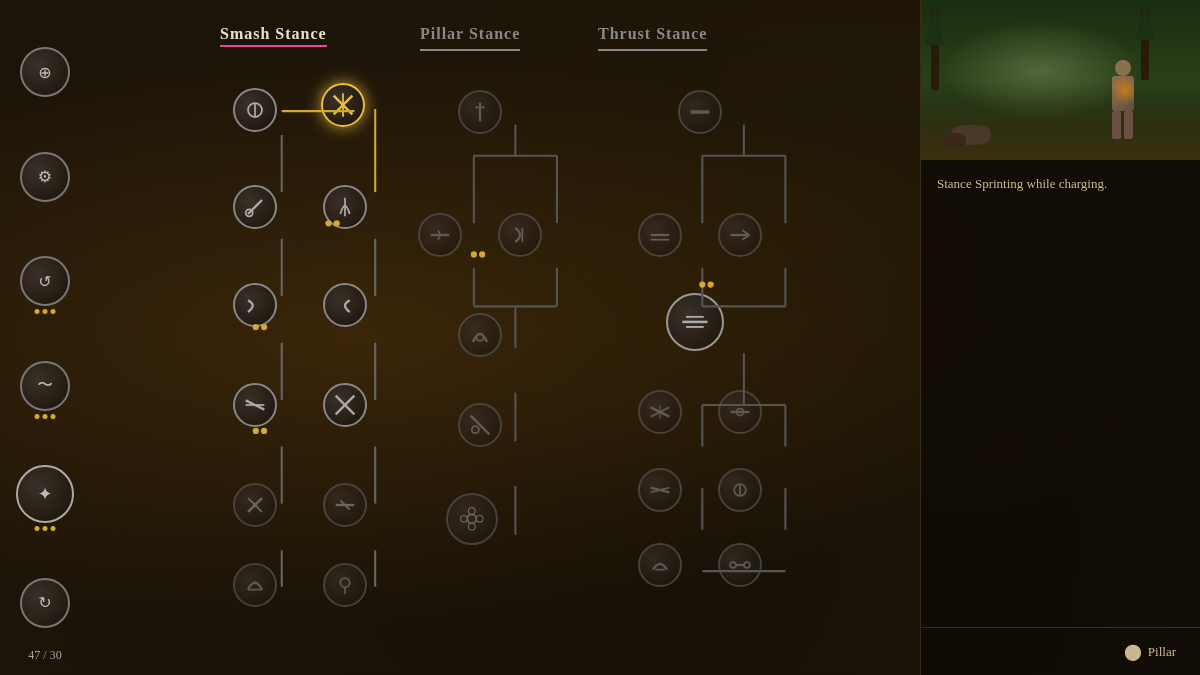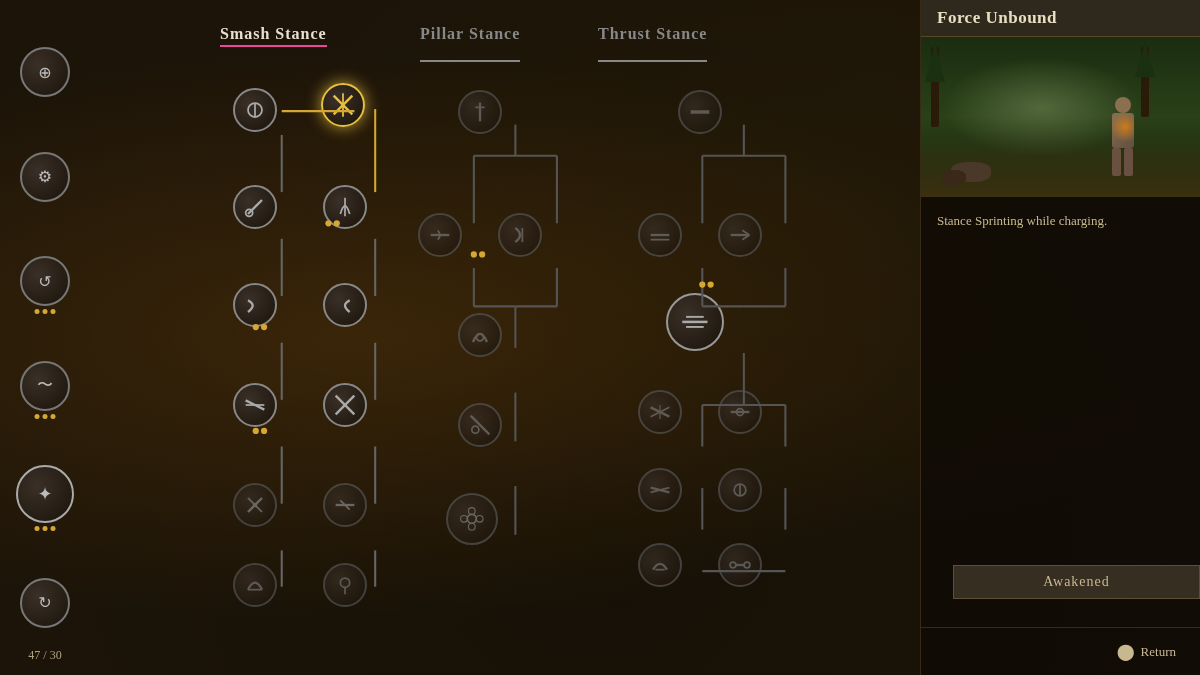--- a/index.html
+++ b/index.html
@@ -110,21 +110,21 @@
     }
 
     .stance-label.active-stance {
       border-bottom: 2px solid #ec4899;
       padding-bottom: 2px;
     }
 
     .stance-label.inactive-stance {
       color: #888;
       border-bottom: 2px solid #888;
-      padding-bottom: 17px;
+      padding-bottom: 6px;
     }
 
     
     .connections-svg {
       position: absolute;
       top: 0;
       left: 0;
       width: 100%;
       height: 100%;
       z-index: 1;
@@ -544,23 +544,20 @@
           <line x1="8" y1="12" x2="16" y2="12" stroke="#777" stroke-width="2"></line>
           <circle cx="6" cy="12" r="2.5" stroke="#777" stroke-width="1.5" fill="none"></circle>
           <circle cx="18" cy="12" r="2.5" stroke="#777" stroke-width="1.5" fill="none"></circle>
         </svg>
     </div>
 
   </div>
 
   <div class="right-panel">
 
-    <div class="panel-title-bar">
-      <div class="panel-title">Force Unbound</div>
-    </div>
 
     <div class="panel-image">
 
       <div style="width:100%; height:100%; position:relative; overflow:hidden;">
         <div style="position:absolute; inset:0; background: linear-gradient(to bottom, #1a2d10, #2a4018, #1a1e0a);"></div>
         <div style="position:absolute; top:20px; left:20px; width:200px; height:100px; background: radial-gradient(ellipse, rgba(180,200,140,0.3) 0%, transparent 70%); border-radius:50%;"></div>
         <div style="position:absolute; bottom:0; left:0; right:0; height:60px; background: linear-gradient(to top, rgba(80,60,20,0.6), transparent);"></div>
 
         <div style="position:absolute; bottom:20px; right:60px; width:35px; height:80px; display:flex; flex-direction:column; align-items:center; gap:0;">
 
@@ -583,26 +580,23 @@
 
         <div style="position:absolute; bottom:15px; left:30px; width:40px; height:20px; background:#4a3828; border-radius:40%;"></div>
         <div style="position:absolute; bottom:12px; left:20px; width:25px; height:15px; background:#3a2818; border-radius:40%;"></div>
       </div>
     </div>
 
     <div class="panel-description">
       <span>Stance Sprinting while charging.</span>
     </div>
 
-    <div style="padding: 0 16px 12px;">
-      <div class="awakened-btn">Awakened</div>
-    </div>
 
     <div class="panel-footer">
       <div style="flex:1;"></div>
       <div class="return-btn">
         <span style="font-size:16px;">⬤</span>
-        <span>Return</span>
+        <span>Pillar</span>
       </div>
     </div>
   </div>
 
 </div>
 
 </body></html>

